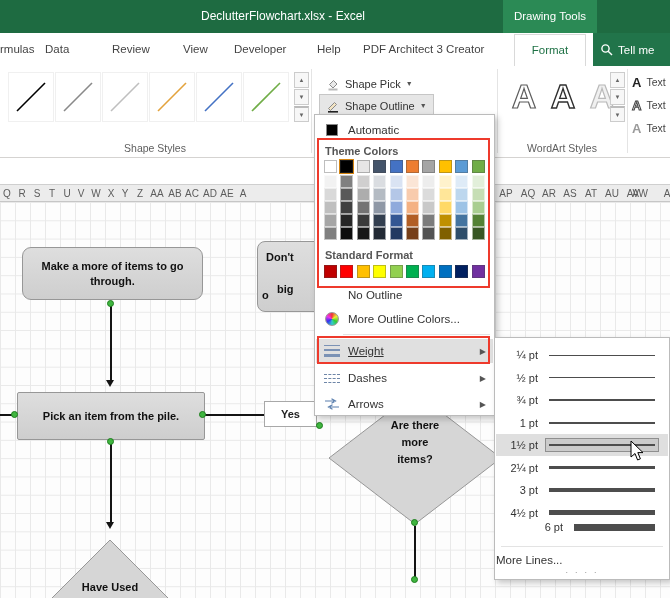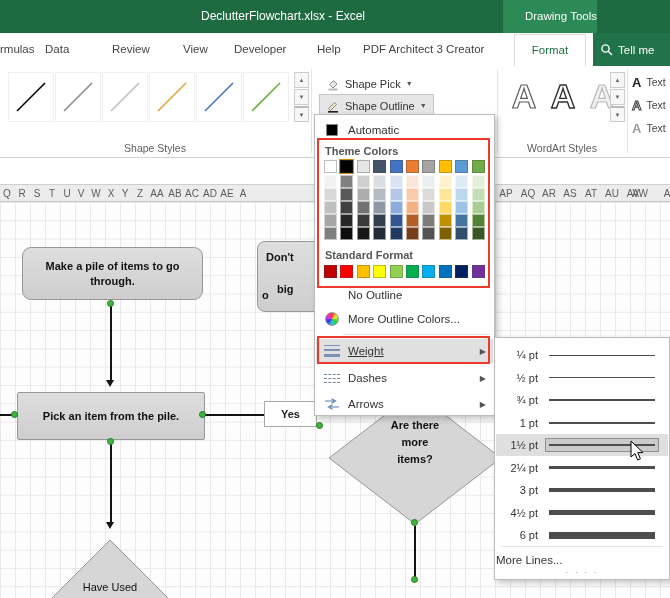--- a/index.html
+++ b/index.html
@@ -5,21 +5,21 @@
   * { margin:0; padding:0; box-sizing:border-box; }
   html,body { background:#fff; }
   #app { position:relative; width:670px; height:598px; overflow:hidden; background:#fff;
          font-family:"Liberation Sans","DejaVu Sans",sans-serif; }
 
   
   .titlebar { position:absolute; left:0; top:0; width:670px; height:33px; background:#1e6b41; }
   .win-title { position:absolute; left:0; top:0; width:566px; height:33px; line-height:33px;
                text-align:center; color:#fff; font-size:12px; }
   .ctx-tab { position:absolute; left:503px; top:0; width:94px; height:33px; background:#2b8a55;
-             color:#fff; font-size:11.5px; text-align:right; line-height:33px; }
+             color:#fff; font-size:11.5px; text-align:center; line-height:33px; }
 
   
   .tabrow { position:absolute; left:0; top:33px; width:670px; height:33px; background:#fff; }
   .tab { position:absolute; top:0; height:33px; line-height:33px; font-size:11.5px; color:#444; white-space:nowrap; }
   .tab-format { position:absolute; left:514px; top:1px; width:72px; height:32px; line-height:30px;
                 text-align:center; font-size:11.5px; color:#1e7145; background:#fff;
                 border:1px solid #d9d9d9; border-bottom:none; }
   .tellme { position:absolute; left:593px; top:0; width:77px; height:33px; background:#21744a;
             color:#fff; font-size:11.5px; display:flex; align-items:center; gap:5px; padding-left:7px; }
 
@@ -66,21 +66,21 @@
   #callout    { left:257px; top:241px; width:85px; height:71px; border-radius:8px; display:block; }
   #shape-pick { left:17px; top:392px; width:188px; height:48px; border-radius:2px; }
   .co-frag { position:absolute; font-weight:bold; font-size:11px; color:#111; }
   .yes-box { position:absolute; left:264px; top:401px; width:53px; height:26px; background:#fff;
              border:1px solid #a8a8a8; z-index:6; display:flex; align-items:center; justify-content:center;
              font-size:11px; font-weight:bold; color:#222; }
   .fc-svg { position:absolute; z-index:5; }
   .dm-line { position:absolute; left:415px; transform:translateX(-50%); z-index:6;
              font-weight:bold; font-size:11px; color:#111; white-space:nowrap; }
   .hv-text { position:absolute; left:110px; top:581px; transform:translateX(-50%); z-index:6;
-             font-weight:normal; font-size:11px; color:#111; }
+             font-weight:bold; font-size:11px; color:#111; }
   .fc-line { position:absolute; background:#141414; z-index:5; }
   .dot { position:absolute; width:7px; height:7px; border-radius:50%; background:#3fb53f;
          border:1px solid #1e7d1e; z-index:8; }
   .ah { position:absolute; width:0; height:0; border-left:4.5px solid transparent;
         border-right:4.5px solid transparent; border-top:7px solid #141414; z-index:5; }
 
   
   .menu { position:absolute; left:314px; top:114px; width:181px; height:302px; background:#fff;
           border:1px solid #bbb; box-shadow:3px 3px 6px rgba(0,0,0,.22); z-index:20; }
   .mi { position:absolute; left:1px; right:1px; height:20px; display:flex; align-items:center; cursor:default; }
@@ -247,21 +247,21 @@
       <div class="colhead" style="left: 570px;">AS</div>
       <div class="colhead" style="left: 591px;">AT</div>
       <div class="colhead" style="left: 612px;">AU</div>
       <div class="colhead" style="left: 633px;">AV</div>
       <div class="colhead" style="left: 640px;">AW</div>
       <div class="colhead" style="left: 667px;">A</div>
     </div>
   <div class="sheet"></div>
 
   <div class="fc-shape" id="shape-pile">
-    <span>Make a pile of items to go through.</span>
+    <span>Make a more of items to go through.</span>
   </div>
   <div class="fc-shape" id="callout">
       <span class="co-frag" style="left: 8px; top: 8px;">Don't</span>
       <span class="co-frag" style="left: 19px; top: 40px;">big</span>
       <span class="co-frag" style="left: 4px; top: 46px;">o</span>
     </div>
   <div class="fc-shape" id="shape-pick">
     <span>Pick an item from the pile.</span>
   </div>
   <div class="yes-box">
@@ -458,21 +458,21 @@
         <span class="w-line-wrap">
           <span class="w-line" style="height: 4px;"></span>
         </span>
       </div>
       <div class="w-row" style="top: 163.5px;">
         <span class="w-label">4½ pt</span>
         <span class="w-line-wrap">
           <span class="w-line" style="height: 5.5px;"></span>
         </span>
       </div>
-      <div class="w-row" style="top: 186px;">
+      <div class="w-row" style="top: 178px; padding-left: 25px;">
         <span class="w-label">6 pt</span>
         <span class="w-line-wrap">
           <span class="w-line" style="height: 7px;"></span>
         </span>
       </div>
     </div>
 
   <div class="hl" style="left:317px;top:138px;width:173px;height:150px"></div>
   <div class="hl" style="left:317px;top:336px;width:173px;height:28px"></div>
 

